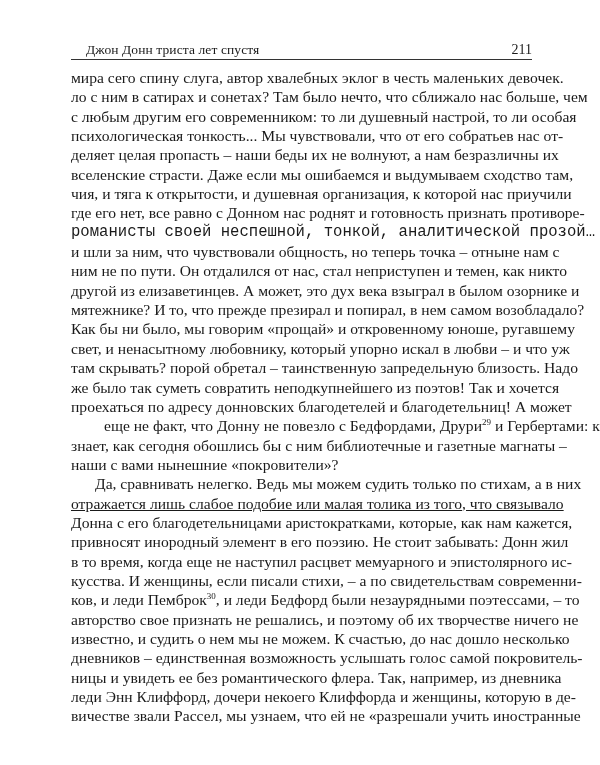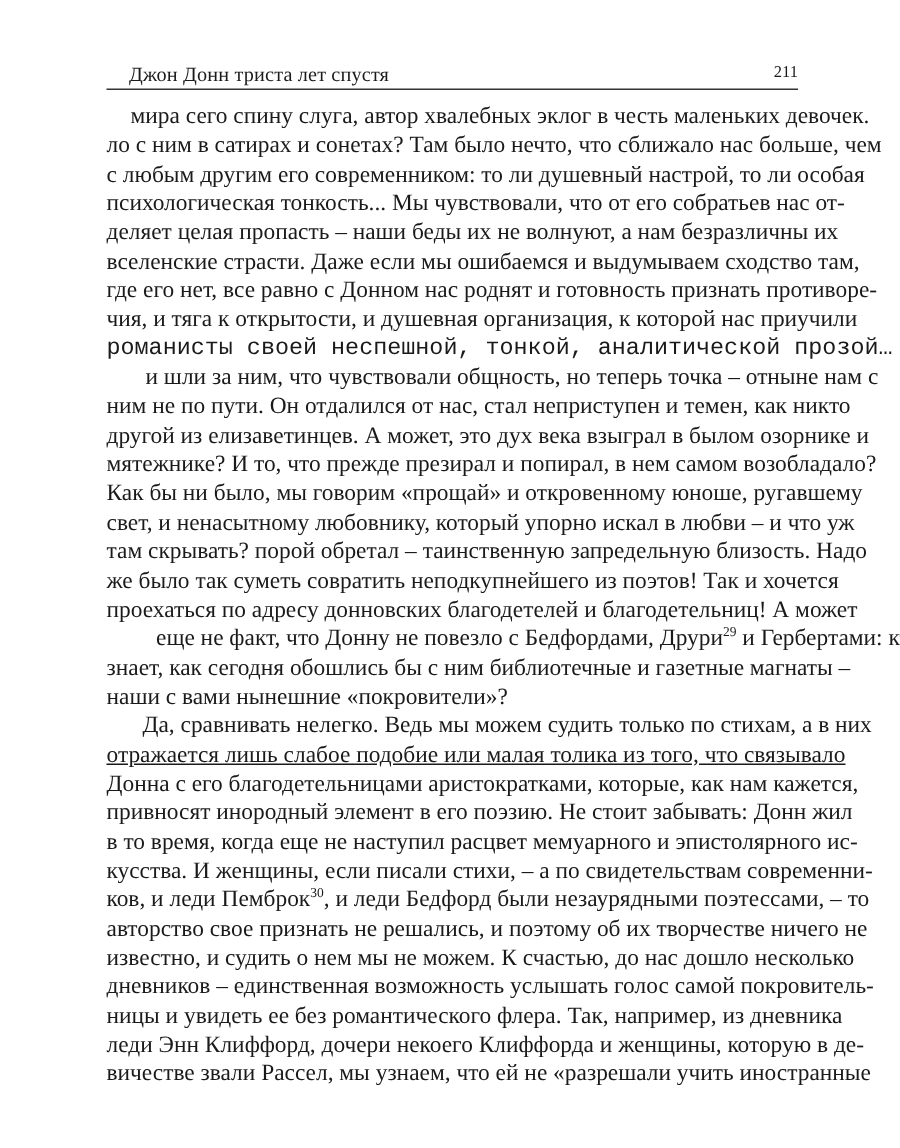--- a/index.html
+++ b/index.html
@@ -35,21 +35,21 @@
       right: 0;
       top: 0;
       text-align: left;
       font-size: 13.5px;
       letter-spacing: 0.1px;
     }
     .page-number {
       position: absolute;
       right: 0;
       top: 0;
-      font-size: 11px;
+      font-size: 14px;
     }
     .body-text {
       position: absolute;
       top: 68px;
       left: 0;
       width: 461px;
     }
     .line {
       display: block;
       height: 19.35px;
@@ -74,30 +74,30 @@
   </style>
 </head>
 <body>
 
 <div class="page">
   <div class="running-head">
     <span class="running-title">Джон Донн триста лет спустя</span>
     <span class="page-number">211</span>
   </div>
   <div class="body-text" id="body-text">
-      <span class="line" style="display: block; margin-left: 16px;"><span>мира сего спину слуга, автор хвалебных эклог в честь маленьких девочек.</span></span>
+      <span class="line" style="display: block;"><span>мира сего спину слуга, автор хвалебных эклог в честь маленьких девочек.</span></span>
       <span class="line" style="display: block;"><span>ло с ним в сатирах и сонетах? Там было нечто, что сближало нас больше, чем</span></span>
       <span class="line" style="display: block;"><span>с любым другим его современником: то ли душевный настрой, то ли особая</span></span>
       <span class="line" style="display: block;"><span>психологическая тонкость... Мы чувствовали, что от его собратьев нас от-</span></span>
       <span class="line" style="display: block;"><span>деляет целая пропасть – наши беды их не волнуют, а нам безразличны их</span></span>
       <span class="line" style="display: block;"><span>вселенские страсти. Даже если мы ошибаемся и выдумываем сходство там,</span></span>
+      <span class="line" style="display: block;"><span>чия, и тяга к открытости, и душевная организация, к которой нас приучили</span></span>
       <span class="line" style="display: block;"><span>где его нет, все равно с Донном нас роднят и готовность признать противоре-</span></span>
-      <span class="line" style="display: block;"><span>чия, и тяга к открытости, и душевная организация, к которой нас приучили</span></span>
       <span class="line" style="display: block; font-family: Liberation Mono, monospace;"><span>романисты своей неспешной, тонкой, аналитической прозой… Мы потому</span></span>
-      <span class="line" style="display: block; margin-left: 26px;"><span>и шли за ним, что чувствовали общность, но теперь точка – отныне нам с</span></span>
+      <span class="line" style="display: block;"><span>и шли за ним, что чувствовали общность, но теперь точка – отныне нам с</span></span>
       <span class="line" style="display: block;"><span>ним не по пути. Он отдалился от нас, стал неприступен и темен, как никто</span></span>
       <span class="line" style="display: block;"><span>другой из елизаветинцев. А может, это дух века взыграл в былом озорнике и</span></span>
       <span class="line" style="display: block;"><span>мятежнике? И то, что прежде презирал и попирал, в нем самом возобладало?</span></span>
       <span class="line" style="display: block;"><span>Как бы ни было, мы говорим «прощай» и откровенному юноше, ругавшему</span></span>
       <span class="line" style="display: block;"><span>свет, и ненасытному любовнику, который упорно искал в любви – и что уж</span></span>
       <span class="line" style="display: block;"><span>там скрывать? порой обретал – таинственную запредельную близость. Надо</span></span>
       <span class="line" style="display: block;"><span>же было так суметь совратить неподкупнейшего из поэтов! Так и хочется</span></span>
       <span class="line" style="display: block;"><span>проехаться по адресу донновских благодетелей и благодетельниц! А может</span></span>
       <span class="line" style="display: block; margin-left: 33px;"><span>еще не факт, что Донну не повезло с Бедфордами, Друри</span><sup>29</sup><span> и Гербертами: кто</span></span>
       <span class="line" style="display: block;"><span>знает, как сегодня обошлись бы с ним библиотечные и газетные магнаты –</span></span>

